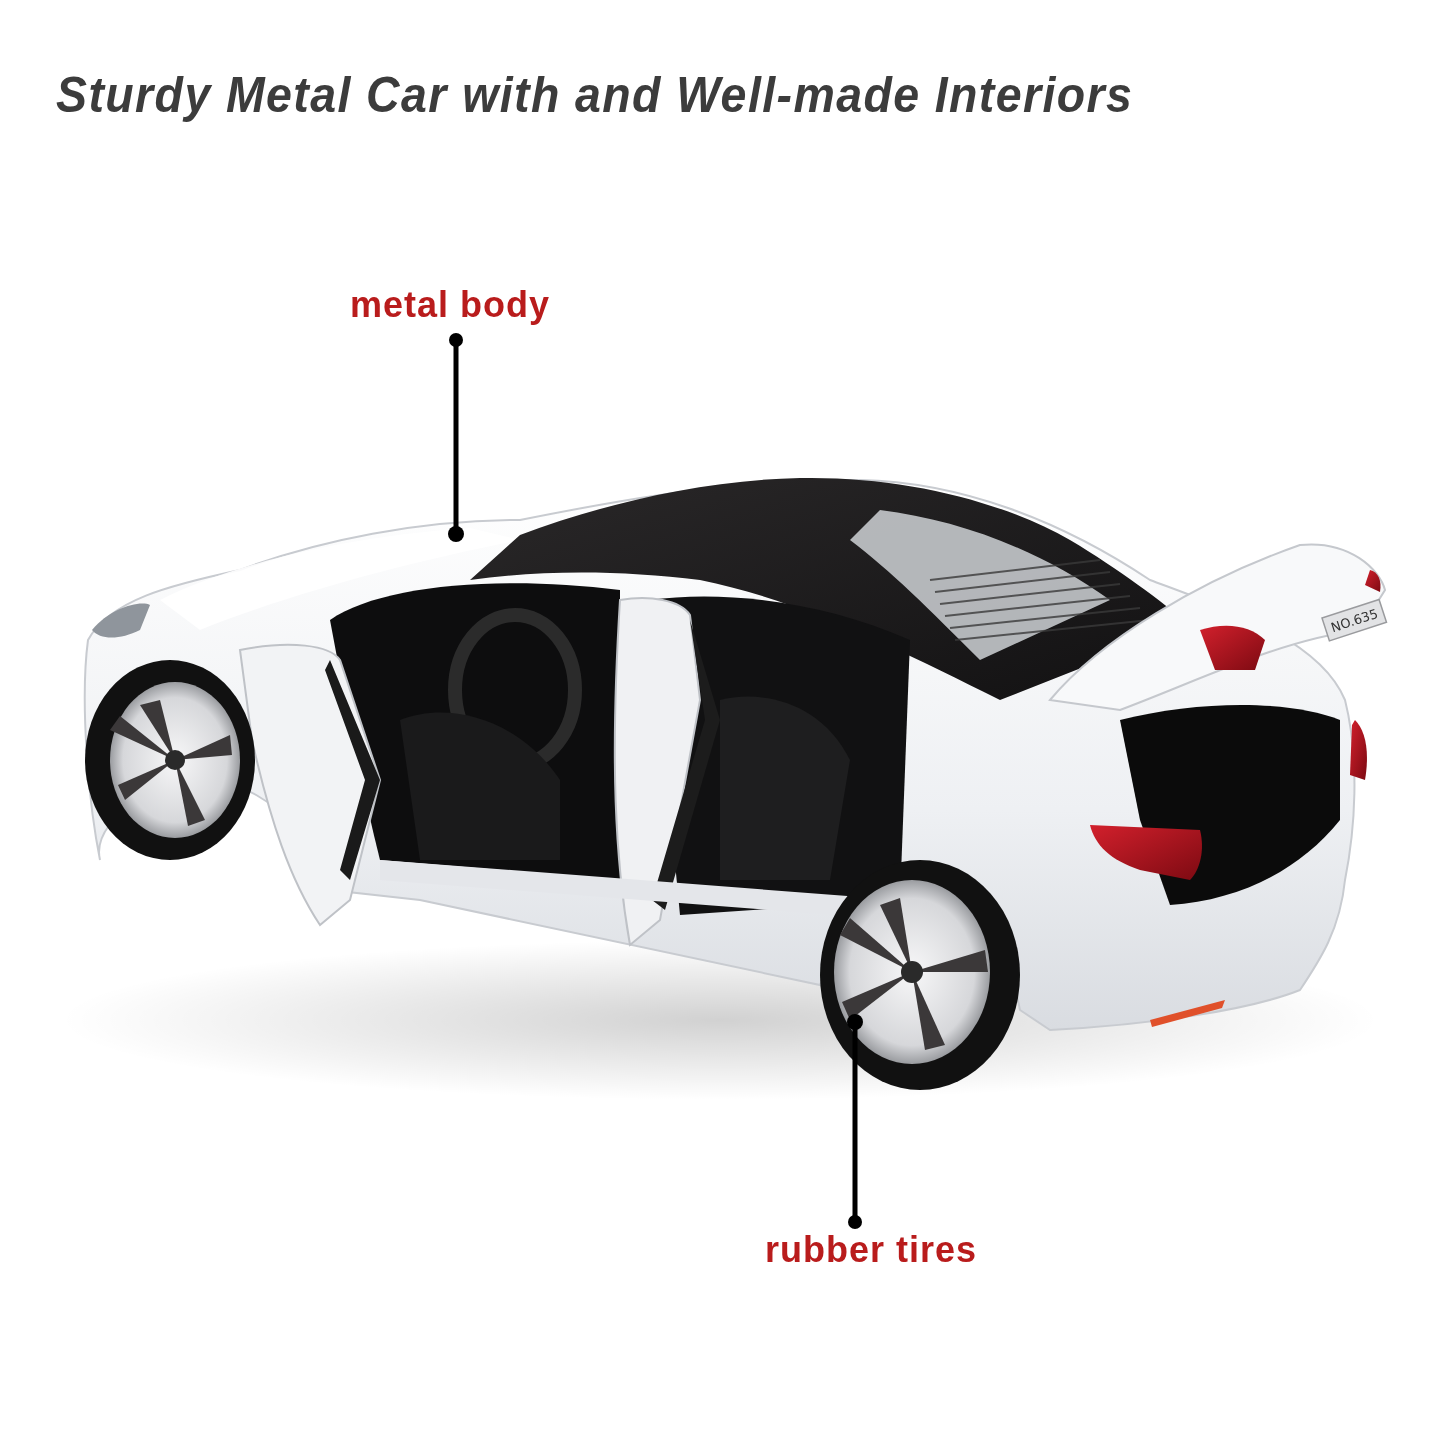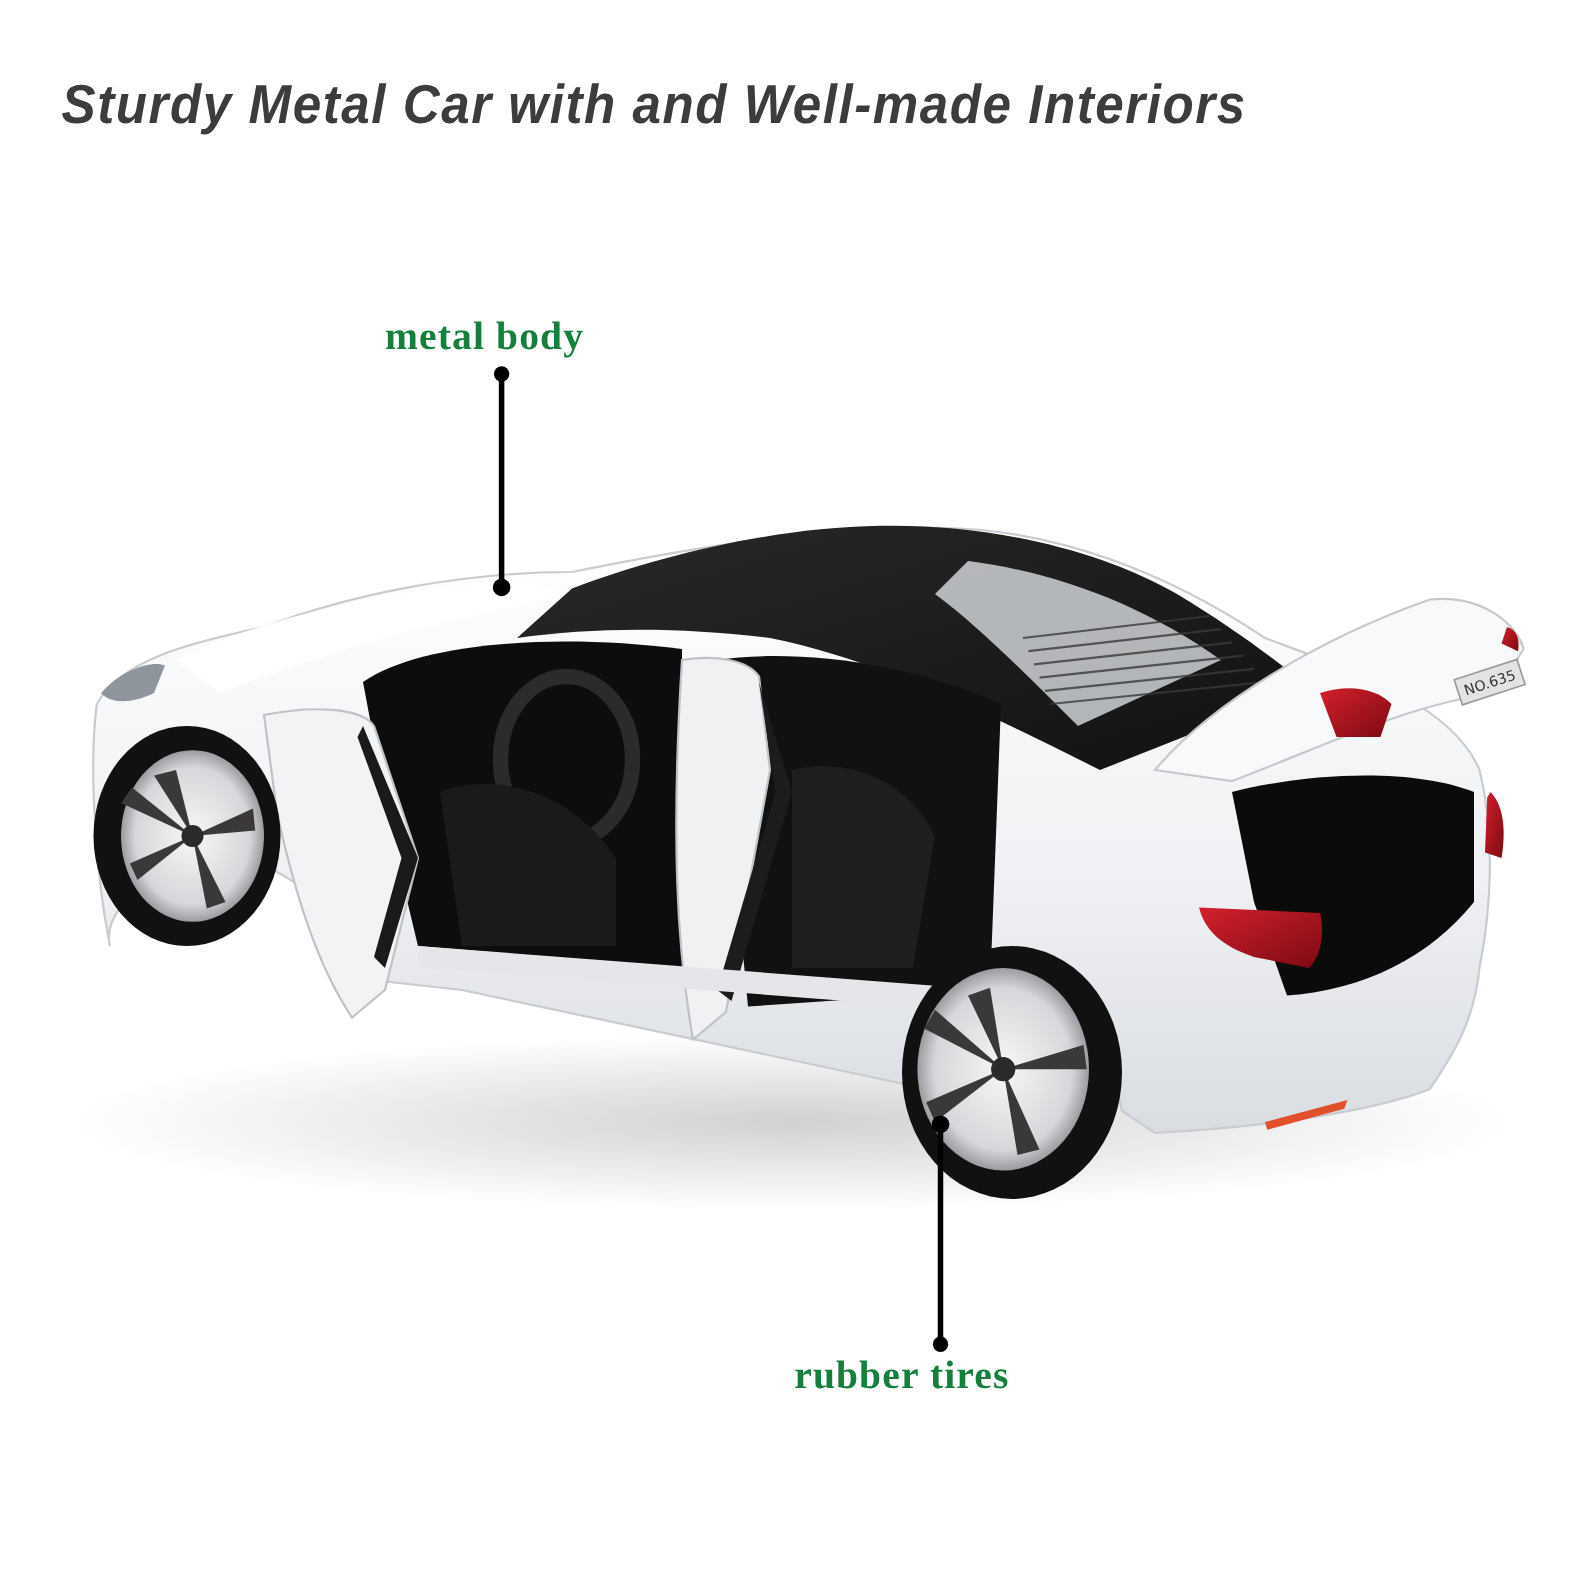--- a/index.html
+++ b/index.html
@@ -24,29 +24,29 @@
       font-size: 50px;
       letter-spacing: 1.5px;
       color: #3c3c3c;
       white-space: nowrap;
       transform: scaleX(0.93);
       transform-origin: left top;
       margin: 0;
     }
     .callout-label {
       position: absolute;
-      font-family: Liberation Serif, serif;
+      font-family: Liberation Sans, sans-serif;
       font-weight: bold;
       font-size: 36px;
-      color: #15803d;
+      color: #b91c1c;
       white-space: nowrap;
       letter-spacing: 1px;
     }
     .label-metal { left: 350px; top: 284px; }
-    .label-rubber { left: 722px; top: 1229px; }
+    .label-rubber { left: 765px; top: 1229px; }
     .car-wrap {
       position: absolute;
       left: 0;
       top: 0;
       width: 1445px;
       height: 1445px;
     }
     .callout-svg {
       position: absolute;
       left: 0;

